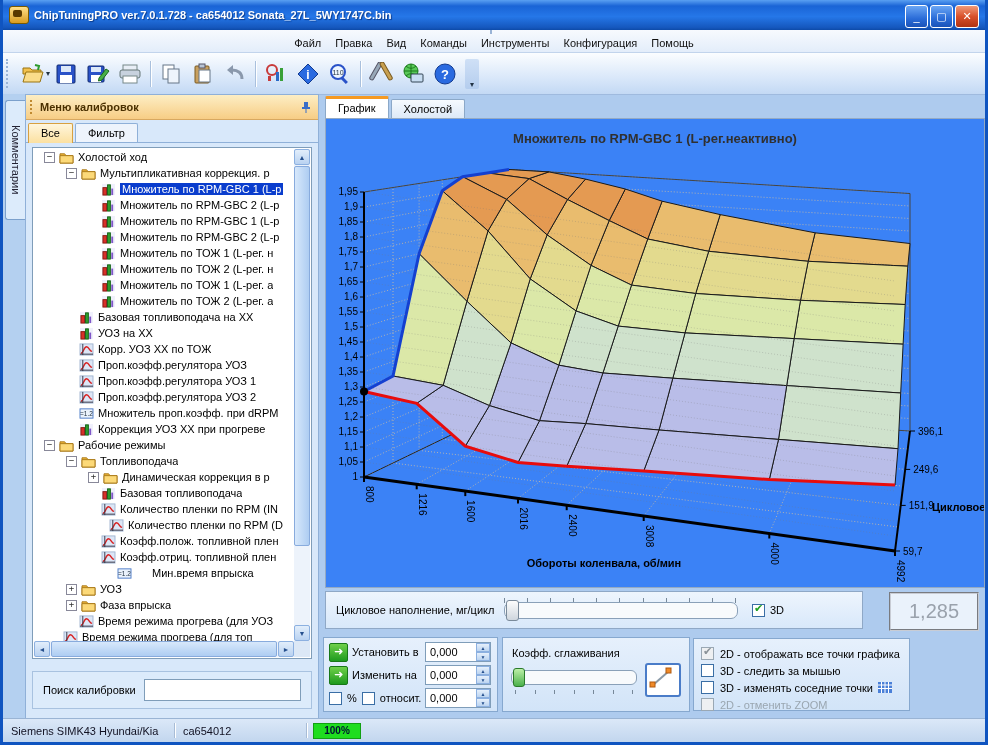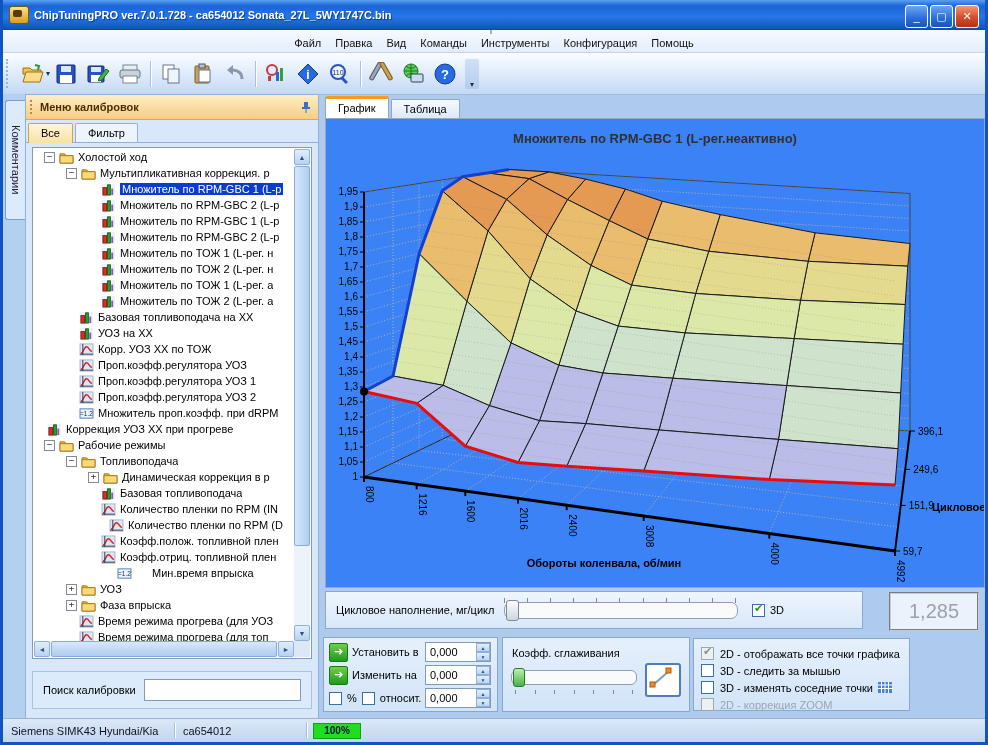--- a/index.html
+++ b/index.html
@@ -418,21 +418,21 @@
             <span class="tlabel">Проп.коэфф.регулятора УОЗ 2</span>
           </div>
           <div class="trow" style="padding-left: 32px;">
             <span style="width:13px;flex:none;"></span>
             <svg class="ticon" viewBox="0 0 16 14">
               <rect x="1" y="2" width="14" height="10" fill="#eaf2fc" stroke="#4a7ac8"></rect>
               <text x="8" y="10" font-size="7" text-anchor="middle" fill="#234">=1.2</text>
             </svg>
             <span class="tlabel">Множитель проп.коэфф. при dRPM</span>
           </div>
-          <div class="trow" style="">
+          <div class="trow" style="padding-left: 32px;">
             <span style="width:13px;flex:none;"></span>
             <svg class="ticon" viewBox="0 0 16 14">
               <rect x="1" y="1" width="14" height="12" fill="#e6e6fa" opacity="0.6"></rect>
               <rect x="2" y="5" width="4" height="8" fill="#d83028" stroke="#801810"></rect>
               <rect x="7" y="2" width="3" height="11" fill="#30a030" stroke="#106010"></rect>
               <rect x="11" y="6" width="2" height="7" fill="#8058c8"></rect>
             </svg>
             <span class="tlabel">Коррекция УОЗ ХХ при прогреве</span>
           </div>
           <div class="trow" style="padding-left: 10px;">
@@ -536,21 +536,21 @@
           <div class="trow" style="padding-left: 32px;">
             <span style="width:13px;flex:none;"></span>
             <svg class="ticon" viewBox="0 0 16 14">
               <rect x="1" y="1" width="14" height="12" fill="#dce6f6" stroke="#a0b4d0"></rect>
               <path d="M2 11c3 0 3-7 6-7s3 5 6 5" fill="none" stroke="#d82020" stroke-width="1.5"></path>
               <line x1="4" y1="1" x2="4" y2="13" stroke="#334"></line>
               <line x1="1" y1="12" x2="15" y2="12" stroke="#334"></line>
             </svg>
             <span class="tlabel">Время режима прогрева (для УОЗ</span>
           </div>
-          <div class="trow" style="padding-left: 32px;">
+          <div class="trow" style="padding-left: 16px;">
             <span style="width:13px;flex:none;"></span>
             <svg class="ticon" viewBox="0 0 16 14">
               <rect x="1" y="1" width="14" height="12" fill="#dce6f6" stroke="#a0b4d0"></rect>
               <path d="M2 11c3 0 3-7 6-7s3 5 6 5" fill="none" stroke="#d82020" stroke-width="1.5"></path>
               <line x1="4" y1="1" x2="4" y2="13" stroke="#334"></line>
               <line x1="1" y1="12" x2="15" y2="12" stroke="#334"></line>
             </svg>
             <span class="tlabel">Время режима прогрева (для топ</span>
           </div>
         </div>
@@ -567,21 +567,21 @@
       <div class="sbcorner"></div>
     </div>
     <div class="searchrow">
       <label>Поиск калибровки</label>
       <input value="" style="">
     </div>
   </div>
 
   <div class="rtabs">
     <div class="rtab active">График</div>
-    <div class="rtab">Таблица</div>
+    <div class="rtab">Холостой</div>
   </div>
 
   <div class="chartbox">
     <div class="chart-title">Множитель по RPM-GBC 1 (L-рег.неактивно)</div>
     <svg id="chart" width="658" height="468" viewBox="0 0 658 468">
         <line x1="38.0" y1="358.0" x2="183.0" y2="288.0" stroke="#b2b2b2" stroke-dasharray="1 2"></line>
         <line x1="90.7" y1="365.3" x2="222.8" y2="290.4" stroke="#b2b2b2" stroke-dasharray="1 2"></line>
         <line x1="139.3" y1="372.1" x2="259.5" y2="292.6" stroke="#b2b2b2" stroke-dasharray="1 2"></line>
         <line x1="192.0" y1="379.5" x2="299.3" y2="295.0" stroke="#b2b2b2" stroke-dasharray="1 2"></line>
         <line x1="240.7" y1="386.2" x2="336.1" y2="297.2" stroke="#b2b2b2" stroke-dasharray="1 2"></line>
@@ -886,21 +886,21 @@
             <line x1="0" y1="3" x2="14" y2="3"></line>
             <line x1="0" y1="6.5" x2="14" y2="6.5"></line>
             <line x1="3.5" y1="0" x2="3.5" y2="11"></line>
             <line x1="7" y1="0" x2="7" y2="11"></line>
             <line x1="10.5" y1="0" x2="10.5" y2="11"></line>
           </g>
         </svg>
       </div>
       <div class="cbrow dis" style="top: 57px;">
         <div class="cb disabled"></div>
-        <span>2D - коррекция ZOOM</span>
+        <span>2D - отменить ZOOM</span>
       </div>
     </div>
 
   <div class="statusbar">
     <div class="seg s1">Siemens SIMK43 Hyundai/Kia</div>
     <div class="seg s2">ca654012</div>
     <div class="progress">100%</div>
     <div class="seg" style="flex:1;border-right:none;"></div>
   </div>
 </div>

